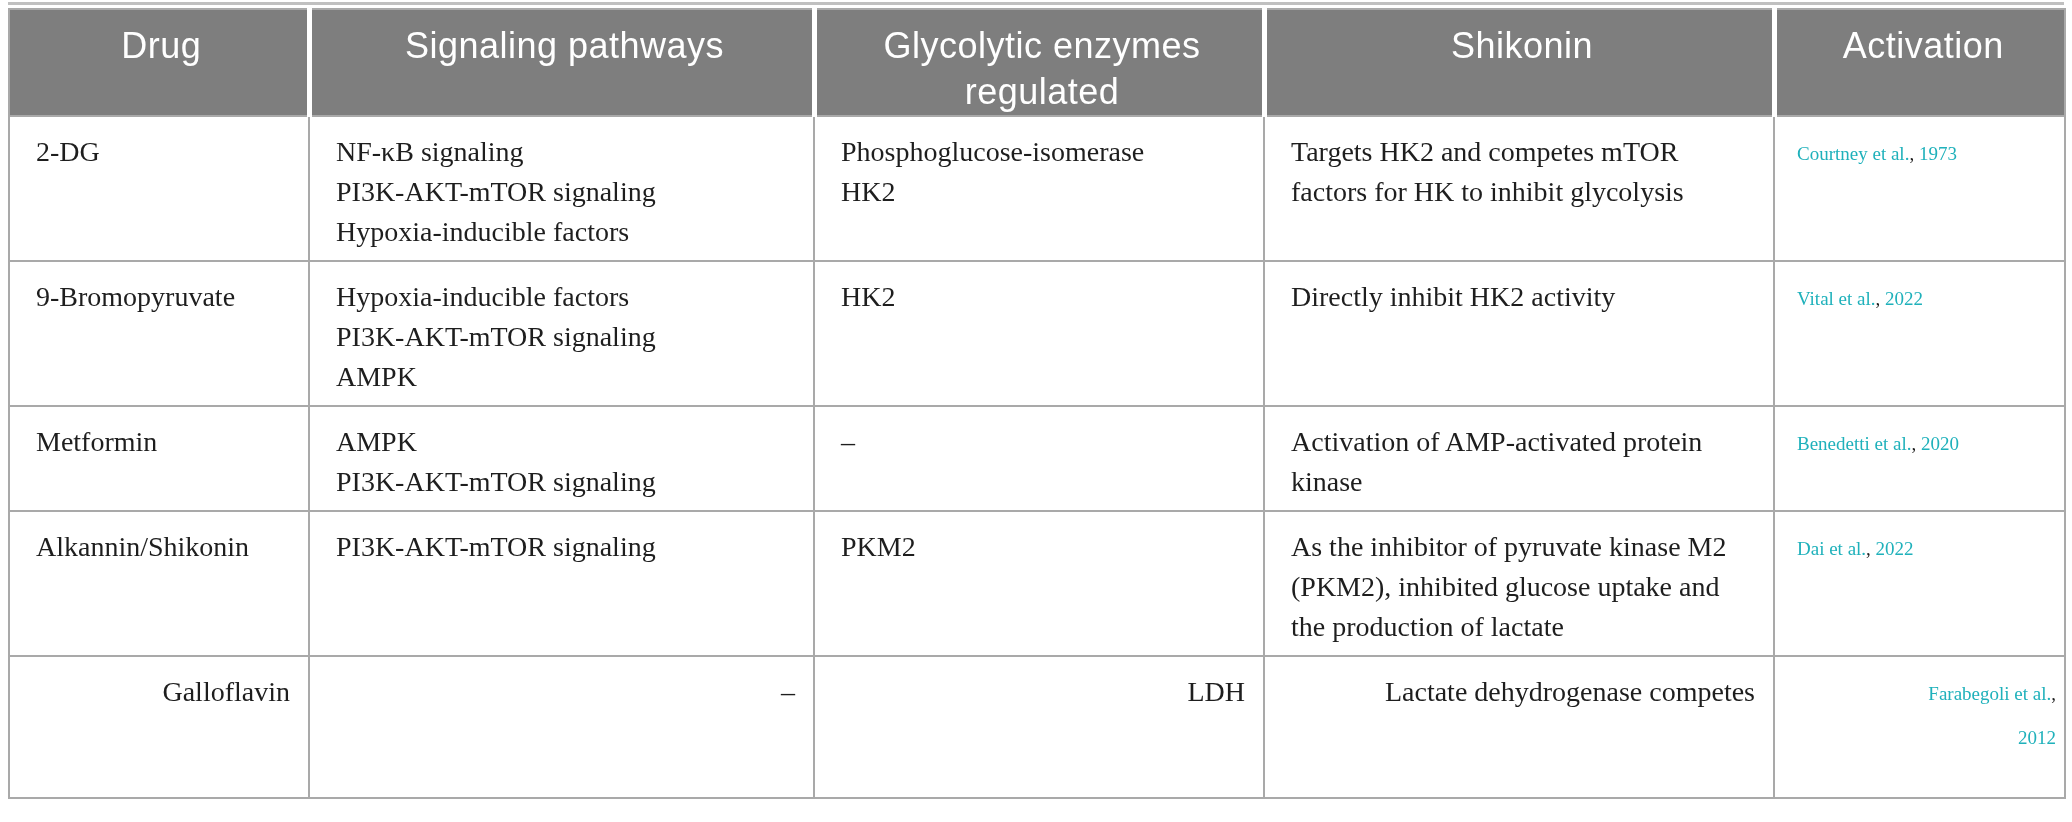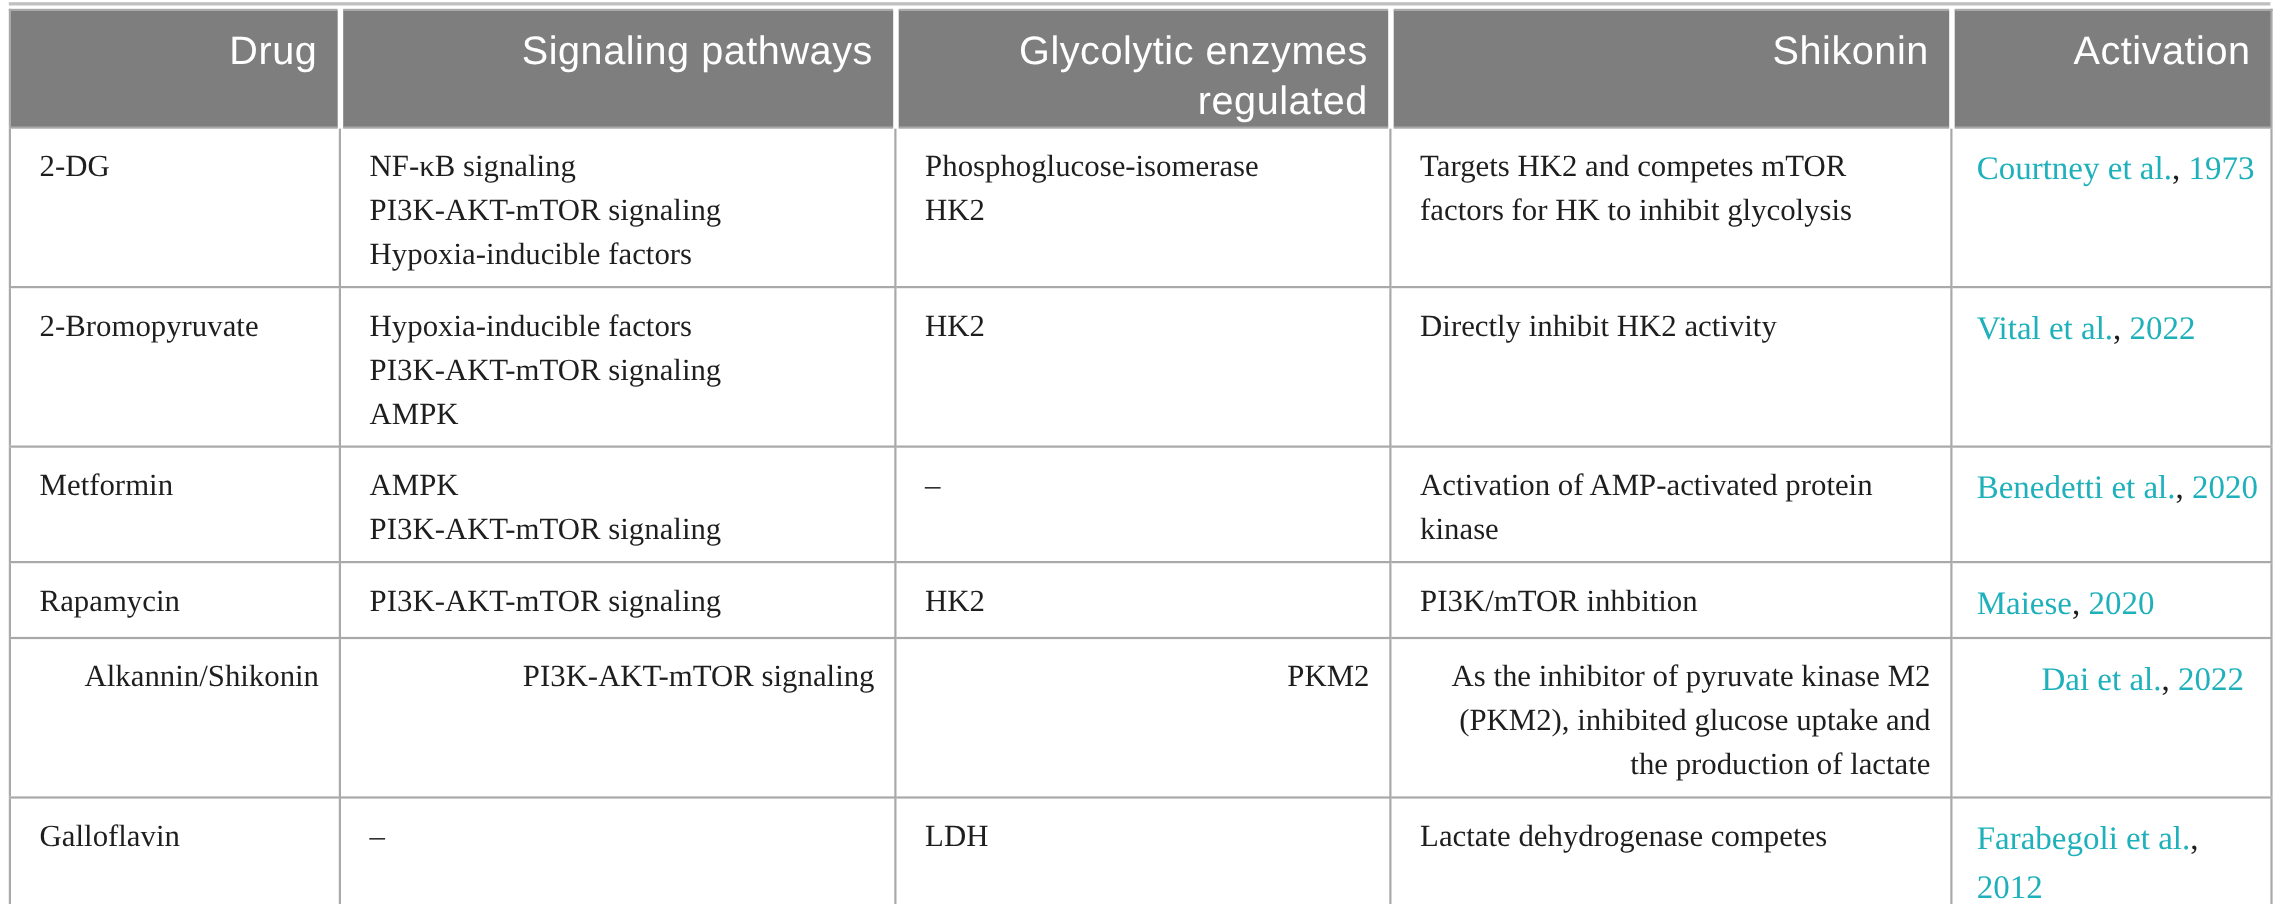--- a/index.html
+++ b/index.html
@@ -27,21 +27,21 @@
   }
   thead tr{height:100px;}
   th{
     background:var(--header-bg);
     color:var(--header-text);
     font-family:"Liberation Sans", sans-serif;
     font-weight:normal;
     font-size:36px;
     line-height:46px;
     letter-spacing:0.5px;
-    text-align:right;
+    text-align:center;
     vertical-align:top;
     padding:13px 18px 0 24px;
     border-right:5px solid #ffffff;
     border-bottom:2px solid var(--grid);
   }
   th:last-child{border-right:none;}
   td{
     vertical-align:top;
     border-right:2px solid var(--grid);
     border-bottom:2px solid var(--grid);
@@ -53,25 +53,25 @@
   }
   td:last-child{border-right:none;}
   tbody tr:nth-child(1){height:144px;}
   tbody tr:nth-child(2){height:144px;}
   tbody tr:nth-child(3){height:102px;margin-top:16px;}
   tbody tr:nth-child(4){height:62px;}
   tbody tr:nth-child(5){height:142px;text-align:right;}
   tbody tr:nth-child(6){height:100px;}
   .cell-line{white-space:nowrap;}
   .ref-cell{
-    font-size:30px;
+    font-size:19px;
     line-height:44px;
     white-space:nowrap;
     padding-left:22px;
-    padding-right:24px;
+    padding-right:8px;
   }
   .ref-link{color:var(--link);cursor:pointer;}
   .ref-comma{color:var(--body-text);}
 </style>
 </head>
 <body>
 
 <div class="figure">
   <div class="rule rule-top"></div>
 
@@ -107,21 +107,21 @@
             <div class="cell-line">HK2</div>
           </td>
           <td>
             <div class="cell-line">Targets HK2 and competes mTOR</div>
             <div class="cell-line">factors for HK to inhibit glycolysis</div>
           </td>
           <td class="ref-cell"><span class="ref-link">Courtney et al.</span><span class="ref-comma">,</span> <span class="ref-link">1973</span></td>
         </tr>
         <tr>
           <td>
-            <div class="cell-line">2-Bromopyruvate</div>
+            <div class="cell-line">9-Bromopyruvate</div>
           </td>
           <td>
             <div class="cell-line">Hypoxia-inducible factors</div>
             <div class="cell-line">PI3K-AKT-mTOR signaling</div>
             <div class="cell-line">AMPK</div>
           </td>
           <td>
             <div class="cell-line">HK2</div>
           </td>
           <td>
@@ -138,35 +138,20 @@
             <div class="cell-line">PI3K-AKT-mTOR signaling</div>
           </td>
           <td>
             <div class="cell-line">–</div>
           </td>
           <td>
             <div class="cell-line">Activation of AMP-activated protein</div>
             <div class="cell-line">kinase</div>
           </td>
           <td class="ref-cell"><span class="ref-link">Benedetti et al.</span><span class="ref-comma">,</span> <span class="ref-link">2020</span></td>
-        </tr>
-        <tr>
-          <td>
-            <div class="cell-line">Rapamycin</div>
-          </td>
-          <td>
-            <div class="cell-line">PI3K-AKT-mTOR signaling</div>
-          </td>
-          <td>
-            <div class="cell-line">HK2</div>
-          </td>
-          <td>
-            <div class="cell-line">PI3K/mTOR inhbition</div>
-          </td>
-          <td class="ref-cell"><span class="ref-link">Maiese</span><span class="ref-comma">,</span> <span class="ref-link">2020</span></td>
         </tr>
         <tr>
           <td>
             <div class="cell-line">Alkannin/Shikonin</div>
           </td>
           <td>
             <div class="cell-line">PI3K-AKT-mTOR signaling</div>
           </td>
           <td>
             <div class="cell-line">PKM2</div>

